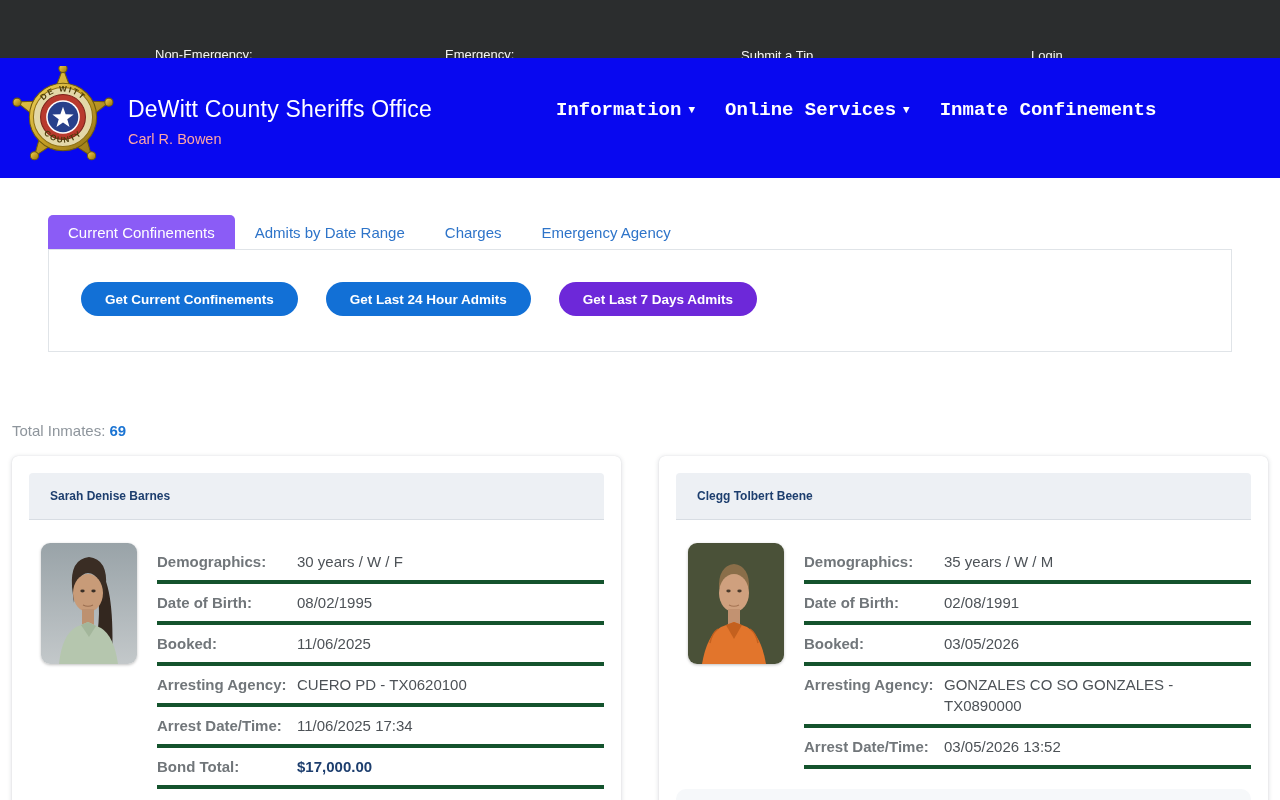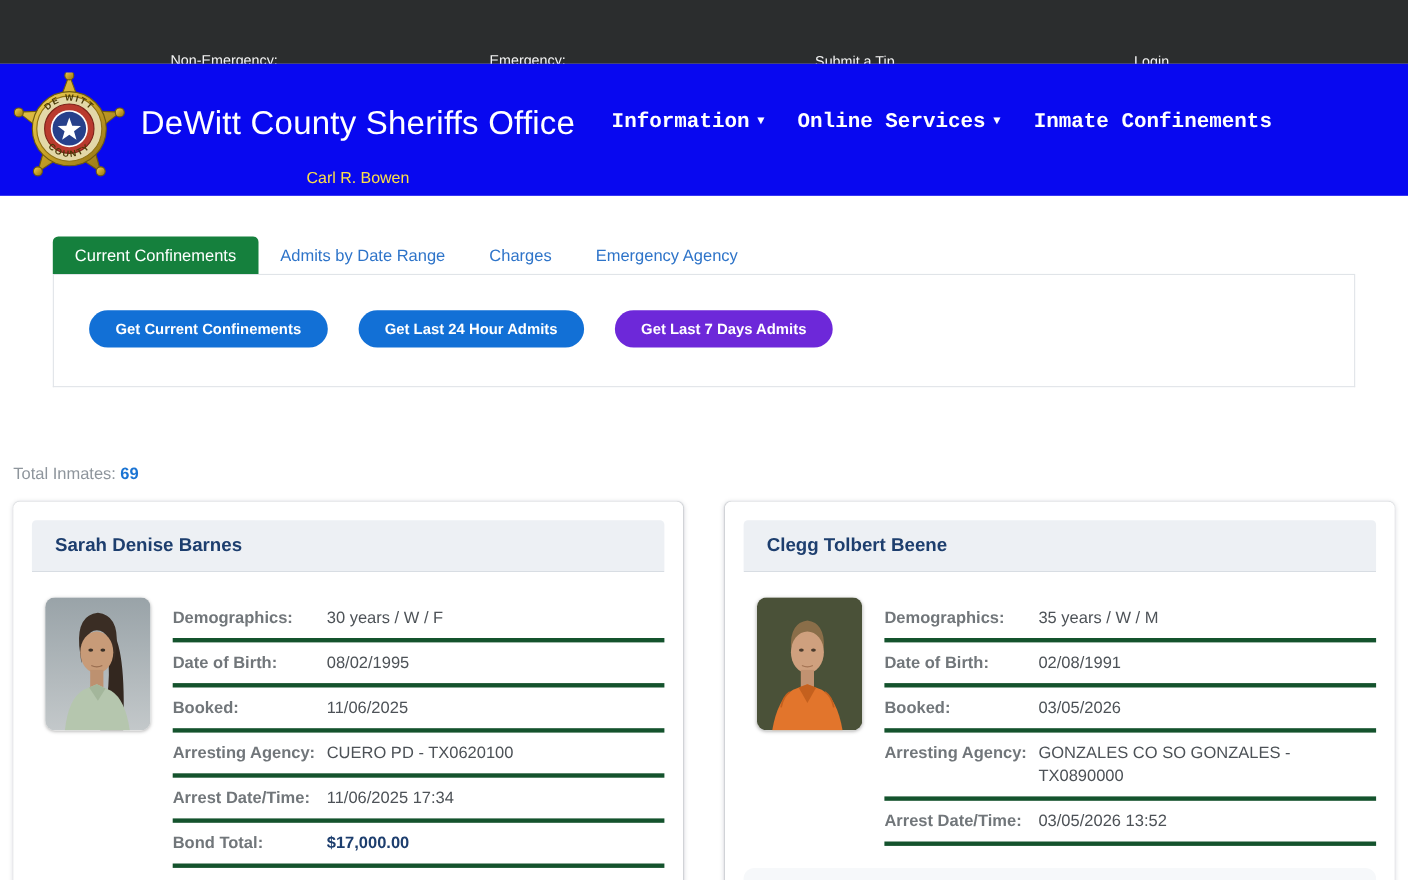--- a/index.html
+++ b/index.html
@@ -13,50 +13,50 @@
   .tb-emg    { left:445px; top:14px; width:120px; }
   .tb-tip    { left:741px; top:15px; cursor:pointer; }
   .tb-login  { left:1031px; top:15px; cursor:pointer; }
   .phone-ic { display:inline-block; width:12px; height:12px; vertical-align:-1px; margin-right:4px; }
   .phone-ic svg { width:12px; height:12px; fill:#f4f4f4; }
 
   
   .hdr { position:relative; width:100%; height:120px; background:#0808f0; color:#fff; }
   .hdr-logo { position:absolute; left:12px; top:8px; width:102px; height:104px; }
   .hdr-title { position:absolute; left:128px; top:38px; }
-  .hdr-title .t1 { font-size:30px; font-weight:500; letter-spacing:.2px; }
-  .hdr-title .t2 { font-size:14.5px; margin-top:24px; color:#fde047;text-align:center; }
+  .hdr-title .t1 { font-size:23px; font-weight:500; letter-spacing:.2px; }
+  .hdr-title .t2 { font-size:14.5px; margin-top:8px; color:#fca5a5; }
   .hdr-nav { position:absolute; left:556px; top:0; height:104px; display:flex; align-items:center; gap:30px;font-family:Liberation Mono, monospace; }
   .nav-item { font-size:19px; font-weight:600; cursor:pointer; white-space:nowrap; }
   .caret { display:inline-block; font-size:11px; margin-left:7px; vertical-align:2px; }
 
   
   .tabs-wrap { margin:38px 48px 0; }
   .tab-row { display:flex; align-items:flex-end; height:34px; border-bottom:1px solid #e0e4e8; }
   .tab { font-size:15px; padding:0 20px; height:34px; display:flex; align-items:center; cursor:pointer;
          color:#2e74c9; white-space:nowrap; }
-  .tab.active { background:#15803d; color:#fff; border-radius:5px 5px 0 0; font-weight:500; }
+  .tab.active { background:#8b5cf6; color:#fff; border-radius:5px 5px 0 0; font-weight:500; }
   .panel { border:1px solid #e0e4e8; border-top:none; padding:32px 16px 35px; }
   .btn-row { display:flex; gap:28px; margin-left:16px; }
   .pill-btn { border:none; color:#fff; font-family:inherit; font-size:13.5px; font-weight:700;
               height:34px; padding:0 24px; border-radius:17px; cursor:pointer; white-space:nowrap; }
   .pill-btn.blue { background:#1270d6; }
   .pill-btn.green { background:#6d28d9; }
 
   
   .summary { margin:70px 0 0 12px; font-size:15px; color:#8e959c; }
   .summary b { color:#1b74d3; font-weight:700; margin-left:4px; }
 
   
   .cards { display:flex; gap:38px; margin:17px 12px 0; align-items:flex-start; }
   .card { flex:1; background:#fff; border-radius:6px; padding:17px; min-height:400px;
           box-shadow:0 1px 5px rgba(30,40,60,.18), 0 0 1px rgba(30,40,60,.15); }
   .card-head { background:#edf0f4; border-bottom:1px solid #d8dde3; border-radius:4px 4px 0 0;
                height:47px; display:flex; align-items:center; padding:0 21px;
-               color:#1d3e6e; font-size:17px; font-weight:600; }
+               color:#1d3e6e; font-size:12px; font-weight:600; }
   .card-body { display:flex; margin-top:23px; }
   .mug { flex:0 0 96px; width:96px; height:121px; border-radius:9px; overflow:hidden; margin-left:12px;
          box-shadow:0 1px 3px rgba(0,0,0,.25); }
   .mug svg { display:block; width:96px; height:121px; }
   .details { flex:1; margin-left:20px; }
   .drow { display:flex; padding:8px 0; border-bottom:4px solid #14532d; font-size:15px; line-height:21px; }
   .drow .lbl { flex:0 0 140px; color:#71767a; font-weight:600; }
   .drow .val { color:#4d5257; max-width:270px; }
   .drow.bond .val { color:#1d3e6e; font-weight:700; }
   .charges { margin-top:20px; background:#f6f8fa; border-radius:10px; min-height:54px;

